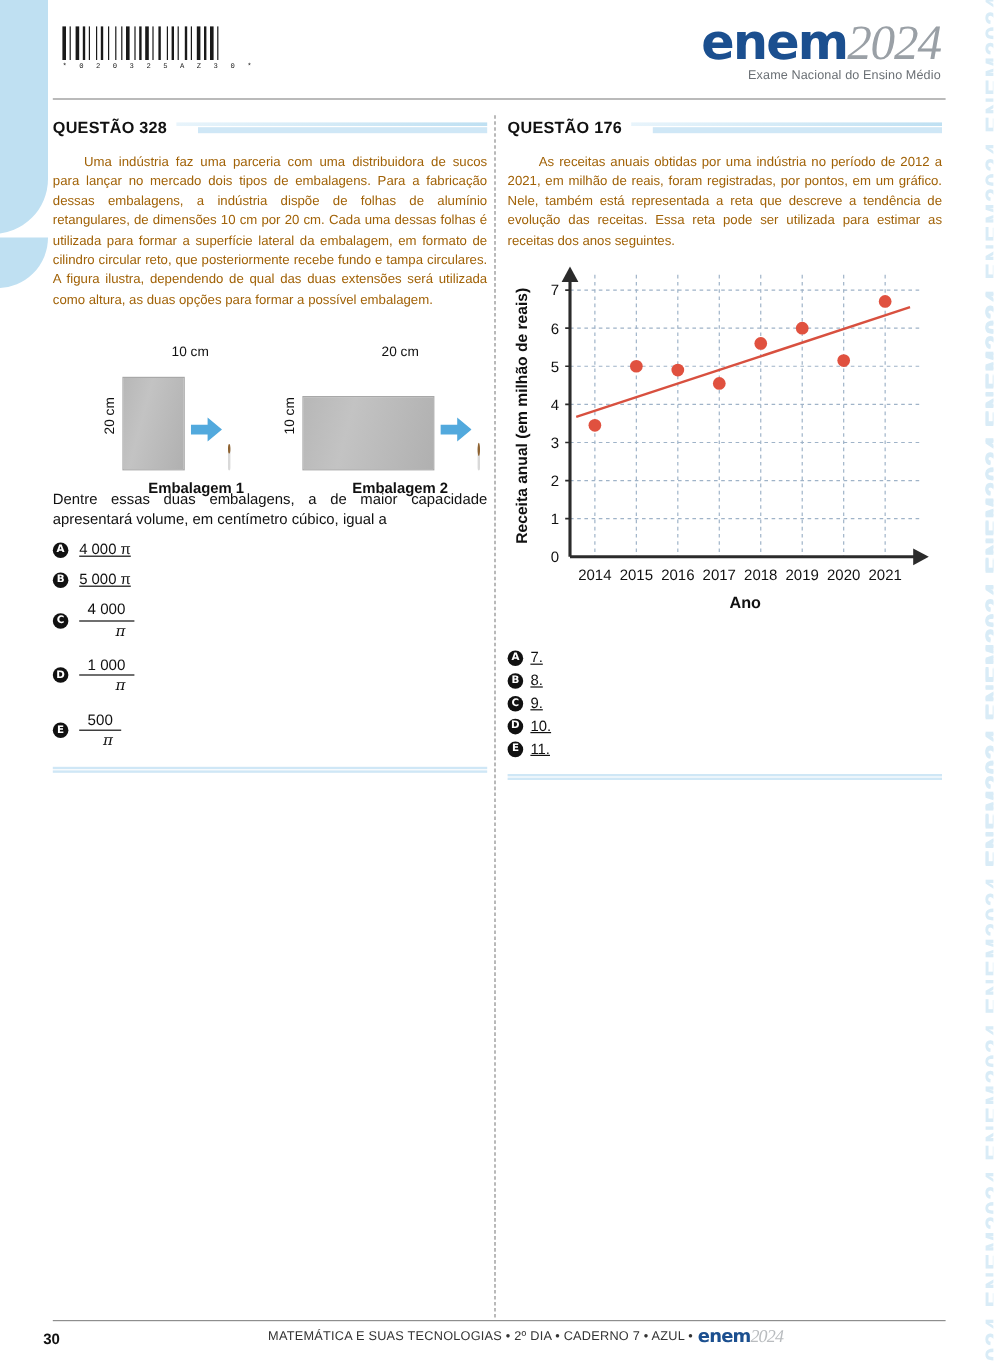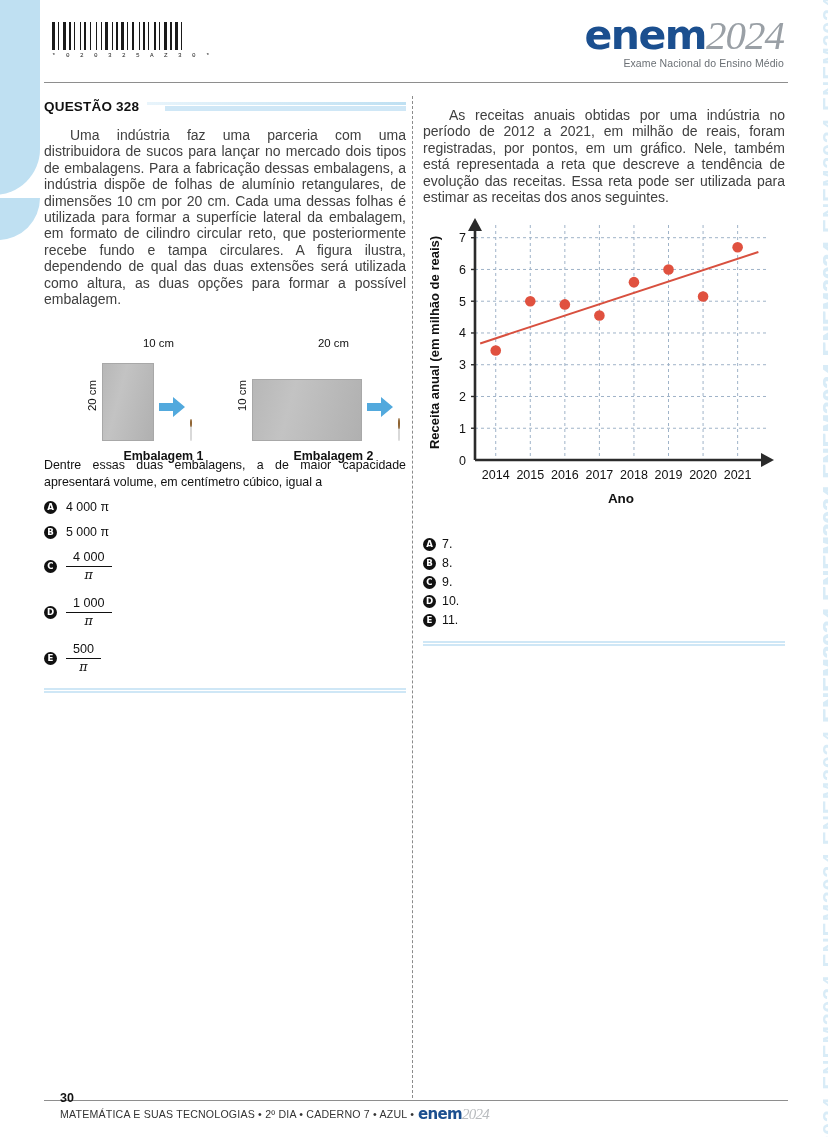--- a/index.html
+++ b/index.html
@@ -106,46 +106,46 @@
     background: linear-gradient(to right, #e8f4fb, #bfe0f2);
   }
   .q-head .qbar::after {
     content: ""; position: absolute; left: 18px; right: 0; top: 4px; height: 5px;
     background: #cfe7f6;
   }
 
   
   .q-body {
     margin-top: 11px;
-    font-size: 14px; line-height: 16.4px; color: #404040;
+    font-size: 11px; line-height: 16.4px; color: #a16207;
     text-align: justify;
     text-justify: inter-word;
   }
   .q-body p { margin-bottom: 0; }
   .q-body p.indent { text-indent: 26px; }
   .q-lead { margin-top: 11px; font-size: 12.4px; line-height: 16.4px; color: #111; text-align: justify; }
 
   
   .alts { margin-top: 10px; }
   .alt { display: flex; align-items: center; margin-bottom: 11px; }
   .alt .bullet {
     width: 13px; height: 13px; border-radius: 50%;
     background: #111; color: #fff;
     font-size: 8.6px; font-weight: bold;
     display: flex; align-items: center; justify-content: center;
     flex: none; margin-right: 9px;
     font-family: "DejaVu Sans", sans-serif;
   }
-  .alt .txt { font-size: 12.4px; color: #111; }
+  .alt .txt { font-size: 12.4px; color: #111; text-decoration: underline; }
 
   .alts-tight .alt { margin-bottom: 5px; }
   .alts-tight .alt .bullet { margin-right: 6px; }
 
   
-  .frac { display: inline-block; text-align: center; vertical-align: middle; line-height: 1.15; }
+  .frac { display: inline-block; text-align: right; vertical-align: middle; line-height: 1.15; }
   .frac .num { display: block; padding: 0 7px 1px; font-size: 12.6px; }
   .frac .den { display: block; padding: 1px 7px 0; font-size: 12.6px; border-top: 1px solid #111; font-family: "DejaVu Serif", serif; font-style: italic; }
   .alt.tall { margin-bottom: 14px; align-items: center; }
 
   
   .q-endrule { margin-top: 14px; height: 5px; position: relative; }
   .q-endrule::before {
     content: ""; position: absolute; left: 0; right: 0; top: 0; height: 2px; background: #cfe7f6;
   }
   .q-endrule::after {
@@ -202,22 +202,22 @@
   
   .chart-wrap { margin-top: 10px; position: relative; width: 355px; height: 312px; }
   .chart-wrap svg { display: block; }
 
   
   .footer-rule {
     position: absolute; left: 44px; bottom: 36px;
     width: 744px; height: 1px; background: #8e8e8e;
   }
   .footer {
-    position: absolute; left: 60px; bottom: 14px; width: 744px;
-    display: flex; align-items: flex-start; flex-direction: column;
+    position: absolute; left: 36px; bottom: 14px; width: 744px;
+    display: flex; align-items: flex-end;
   }
   .footer .pagenum { font-size: 12.5px; font-weight: bold; color: #111; width: 60px; }
   .footer .fcenter {
     flex: 1; text-align: center;
     font-size: 10.6px; color: #333; letter-spacing: 0.2px;
     display: flex; align-items: center; justify-content: center; gap: 0;
   }
   .footer .fmark { margin-left: 4px; font-size: 15px; letter-spacing: -0.7px; }
   .footer .fmark .e { color: #1b4f8f; font-weight: bold; font-family: "DejaVu Sans", sans-serif; }
   .footer .fmark .y { color: #b9bcbf; font-family: "Liberation Serif", serif; font-style: italic; }
@@ -391,20 +391,24 @@
           </span>
         </span>
       </div>
     </div>
 
     <div class="q-endrule"></div>
   </div>
 
   <div class="col col-right">
 
+    <div class="q-head">
+      <span class="qlabel">QUESTÃO 176</span>
+      <span class="qbar"></span>
+    </div>
 
     <div class="q-body">
       <p class="indent">As receitas anuais obtidas por uma indústria no período de 2012 a 2021, em milhão de reais, foram registradas, por pontos, em um gráfico. Nele, também está representada a reta que descreve a tendência de evolução das receitas. Essa reta pode ser utilizada para estimar as receitas dos anos seguintes.</p>
     </div>
 
     <div class="chart-wrap">
       <svg id="chart-svg" width="355" height="312" viewBox="0 0 355 312">
           <line x1="52" y1="213.24324324324326" x2="344" y2="213.24324324324326" stroke="#9fb3c8" stroke-width="1" stroke-dasharray="3,3"></line>
           <line x1="52" y1="181.4864864864865" x2="344" y2="181.4864864864865" stroke="#9fb3c8" stroke-width="1" stroke-dasharray="3,3"></line>
           <line x1="52" y1="149.72972972972974" x2="344" y2="149.72972972972974" stroke="#9fb3c8" stroke-width="1" stroke-dasharray="3,3"></line>

